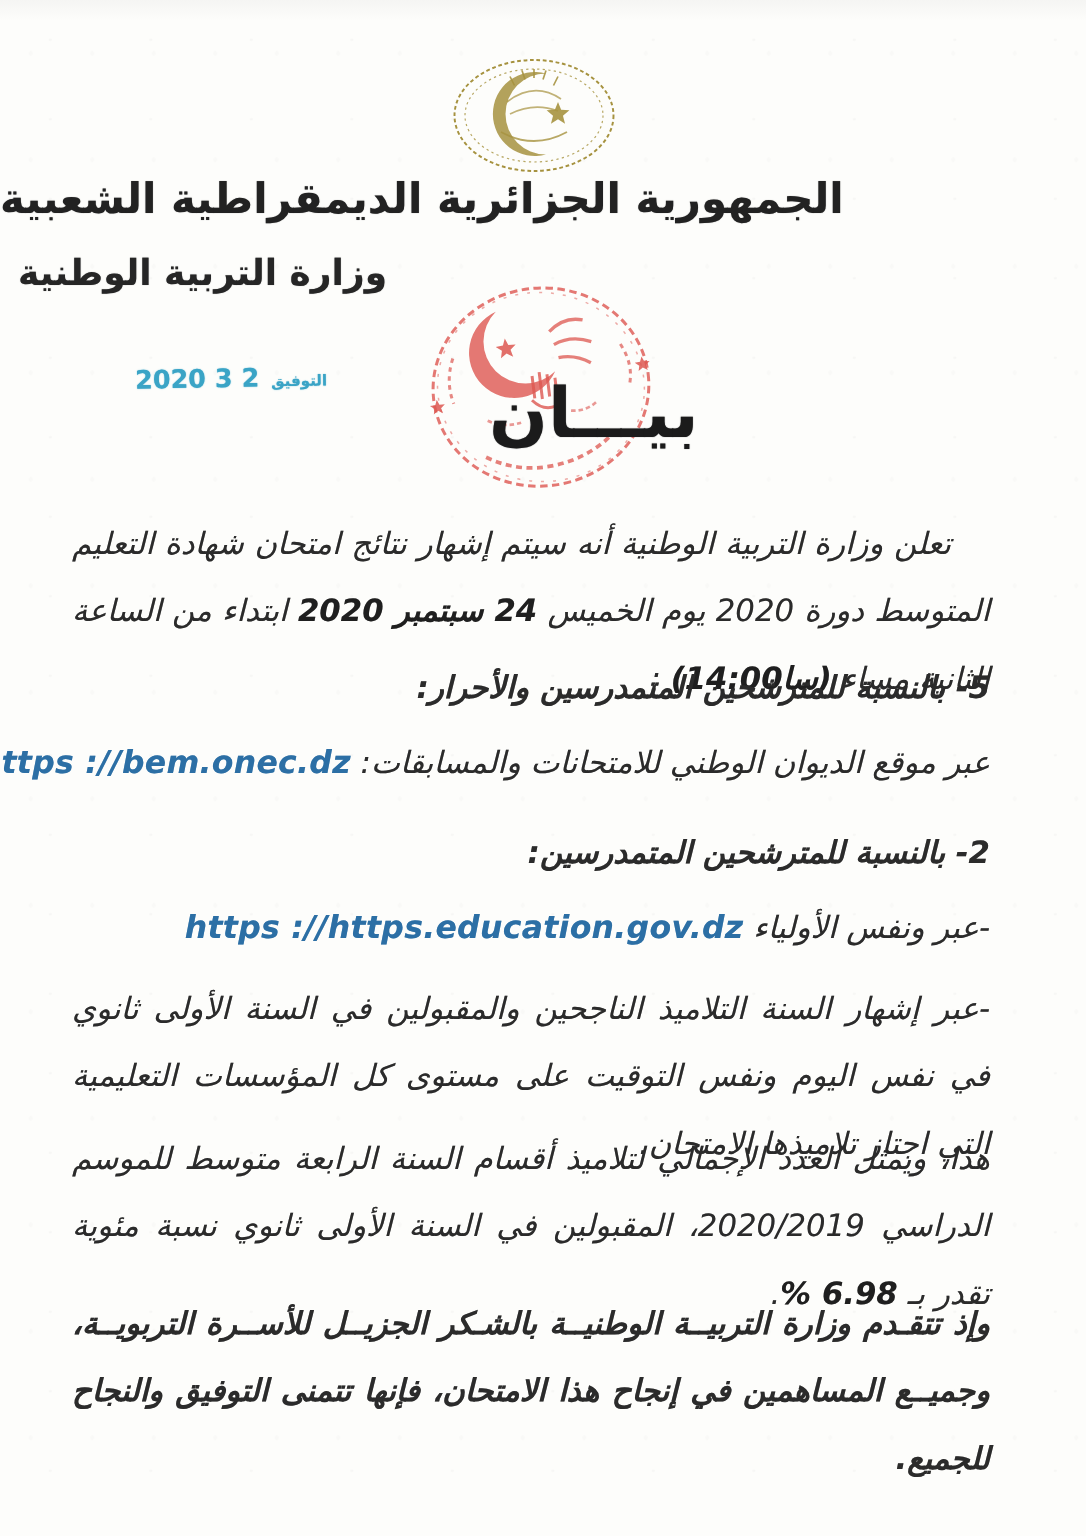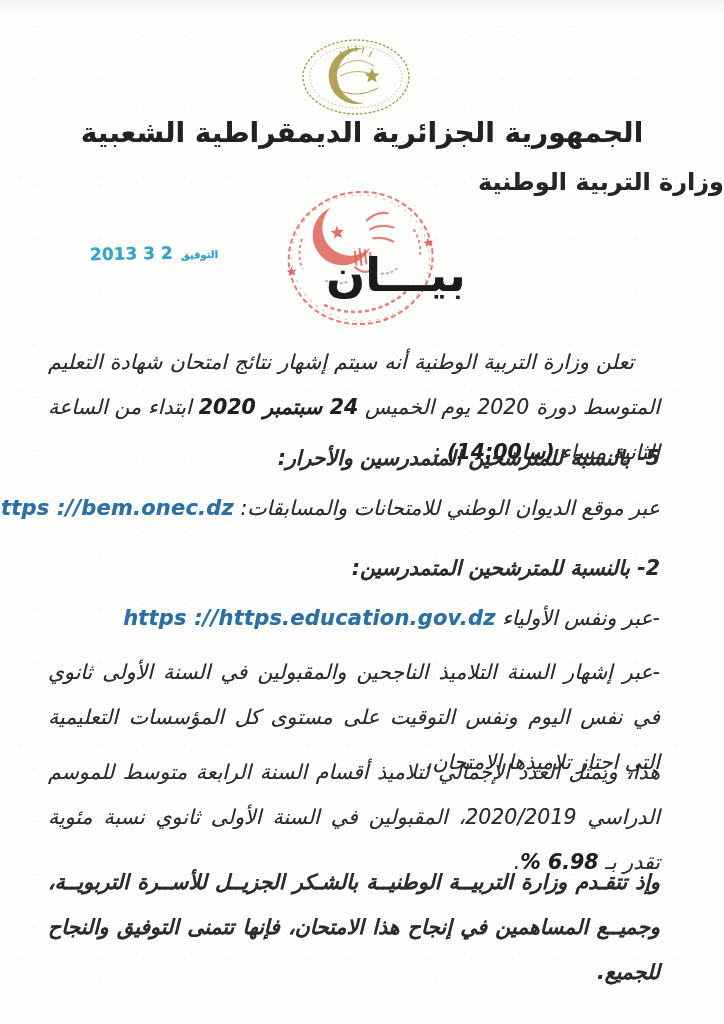--- a/index.html
+++ b/index.html
@@ -14,26 +14,26 @@
       linear-gradient(180deg, rgba(140,140,140,0.07) 0px, rgba(140,140,140,0.0) 14px);
     background-size:67px 53px, 41px 71px, 100% 100%;
     overflow:hidden;
     font-family:"DejaVu Sans", sans-serif;
     color:#2b2b2b;
   }
   
   .emblem{position:absolute;left:300px;top:38px;width:112px;height:78px;}
   .title1{
     position:absolute;left:0;right:0;top:116px;
-    text-align:center;font-size:28px;font-weight:bold;color:#222;
+    text-align:left;font-size:28px;font-weight:bold;color:#222;
     letter-spacing:-0.5px;text-shadow:0 0 0.6px rgba(40,40,40,.55);
   }
   .title2{
-    position:absolute;left:0;right:0;top:168px;
-    text-align:right;font-size:24px;font-weight:bold;color:#262626;
+    position:absolute;left:12px;right:0;top:168px;
+    text-align:left;font-size:24px;font-weight:bold;color:#262626;
     text-shadow:0 0 0.6px rgba(40,40,40,.5);
   }
   
   .stamp{
     position:absolute;left:283px;top:190px;width:156px;height:142px;
     transform:rotate(-7deg);opacity:0.9;
   }
   .datestamp{
     position:absolute;left:90px;top:243px;
     color:#3aa4c6;font-weight:bold;font-size:17px;
@@ -107,21 +107,21 @@
     </g>
     <g transform="rotate(-38 62 44)">
       <path d="M74,16 A30,30 0 1,0 74,72 A24,24 0 1,1 74,16" fill="#d9453e" opacity="0.8"></path>
     </g>
     <polygon fill="#d9453e" opacity="0.85" points="58,33 59.8,37.5 64.7,37.8 60.9,40.9 62.1,45.7 58,43 53.9,45.7 55.1,40.9 51.3,37.8 56.2,37.5"></polygon>
     <polygon fill="#d9453e" opacity="0.85" points="8,68 9.4,71.4 13,71.6 10.2,73.9 11.1,77.4 8,75.4 4.9,77.4 5.8,73.9 3,71.6 6.6,71.4"></polygon>
     <polygon fill="#d9453e" opacity="0.85" points="147,56 148.4,59.4 152,59.6 149.2,61.9 150.1,65.4 147,63.4 143.9,65.4 144.8,61.9 142,59.6 145.6,59.4"></polygon>
   </svg>
 
   <div class="datestamp" dir="ltr">
-    <span>2013</span>
+    <span>2020</span>
     <span class="month">التوفيق</span>
     <span>2 3</span>
   </div>
 
   <div class="bayan">بيـــان</div>
 
   <div class="content">
 
     <p class="p-intro"><span>تعلن وزارة التربية الوطنية أنه سيتم إشهار نتائج امتحان شهادة التعليم المتوسط دورة 2020 يوم الخميس </span><b>24 سبتمبر 2020</b><span> ابتداء من الساعة الثانية مساء </span><b><span dir="ltr">(14:00سا)</span></b><span> :</span></p>
 

